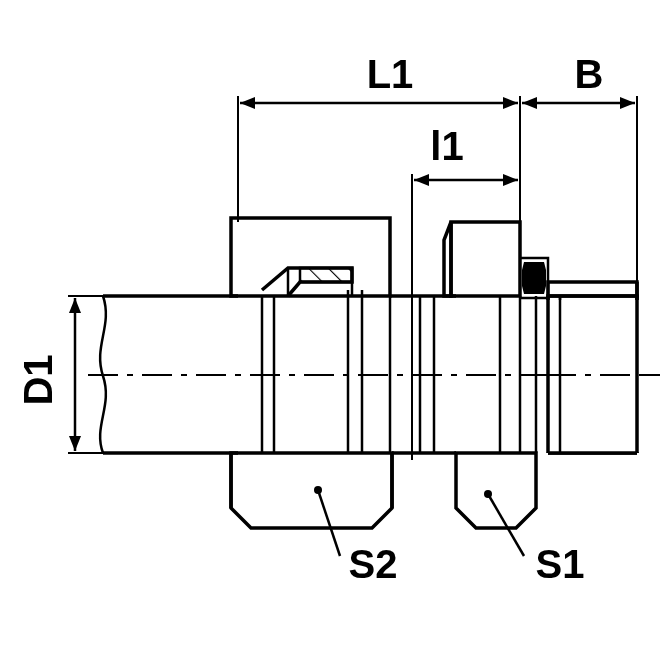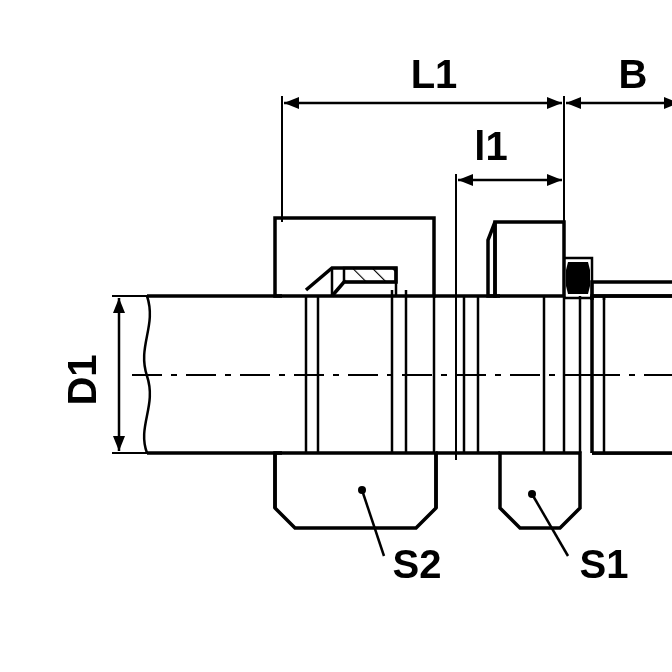--- a/index.html
+++ b/index.html
@@ -11,21 +11,20 @@
     width: 672px;
     height: 672px;
     font-family: "Liberation Sans", sans-serif;
     overflow: hidden;
   }
   #stage {
     position: relative;
     width: 547px;
     height: 672px;
     background: #ffffff;
-    margin-left: 44px;
   }
   svg#drawing {
     position: absolute;
     left: 0;
     top: 0;
     width: 672px;
     height: 672px;
     display: block;
   }
   .dim-label {

